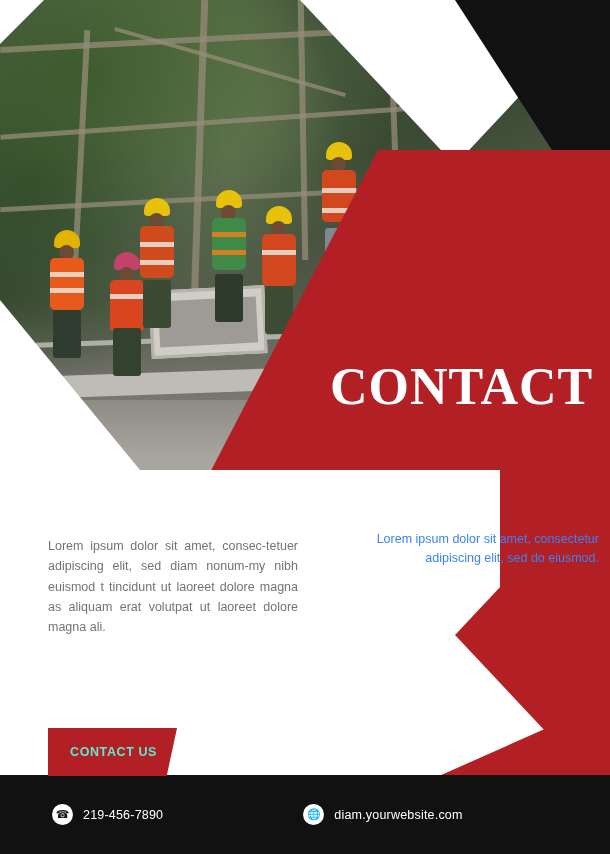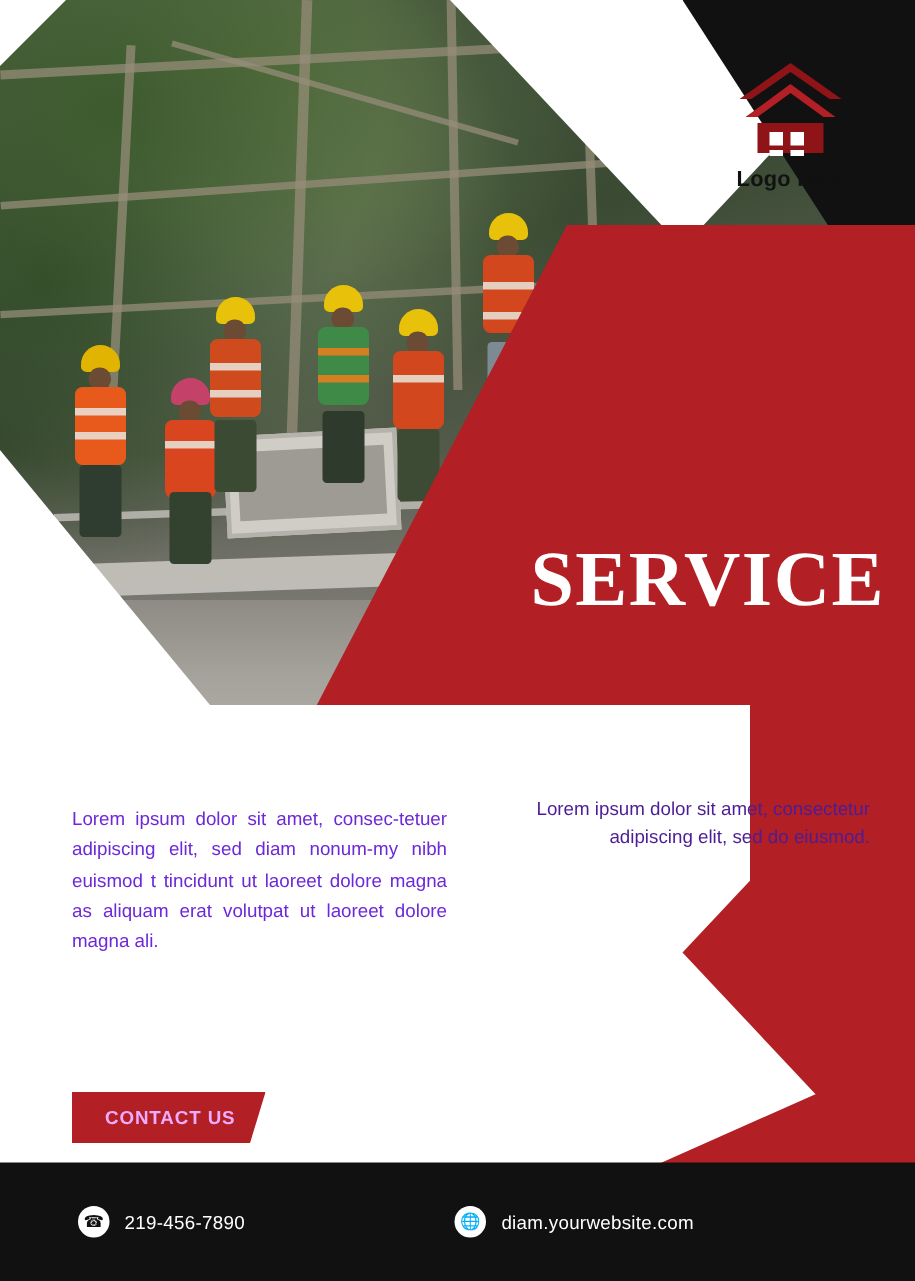--- a/index.html
+++ b/index.html
@@ -238,38 +238,38 @@
   }
   .headline .l2 {
     font-size: 52px;
     font-weight: bold;
     letter-spacing: 1px;
     line-height: 1.02;
     margin-top: 2px;
   }
   .headline-sub {
     position: absolute;
-    left: 325px;
+    left: 344px;
     top: 530px;
     width: 255px;
     text-align: right;
     z-index: 30;
-    color: #4c1d95;
+    color: #3b82f6;
     font-size: 12.5px;
     line-height: 1.55;
   }
 
   
   .body-1 {
     position: absolute;
     left: 48px;
     top: 536px;
     width: 250px;
     z-index: 30;
-    color: #6d28d9;
+    color: #737373;
     font-size: 12.5px;
     line-height: 1.62;
     text-align: justify;
   }
   .body-2 {
     position: absolute;
     left: 52px;
     top: 650px;
     width: 326px;
     z-index: 30;
@@ -277,24 +277,24 @@
     font-size: 12.5px;
     line-height: 1.62;
     text-align: justify;
   }
 
   
   .cta {
     position: absolute;
     left: 48px;
     top: 728px;
-    height: 34px;
+    height: 48px;
     z-index: 40;
     background: #b21f24;
-    color: #f0abfc;
+    color: #5eead4;
     font-size: 12.5px;
     font-weight: bold;
     letter-spacing: .6px;
     display: flex;
     align-items: center;
     padding: 0 20px 0 22px;
     clip-path: polygon(0 0, 100% 0, 92% 100%, 0 100%);
   }
 
   
@@ -412,35 +412,23 @@
   <div class="shape tri-topright-black"></div>
   <div class="shape black-right-lower"></div>
   <div class="shape red-big"></div>
   <div class="shape wedge-left-white"></div>
   <div class="shape white-bottom-2"></div>
   <div class="shape red-diag-cut"></div>
   <div class="shape white-diag-over"></div>
   <div class="shape footer-notch"></div>
   <div class="shape footer-black"></div>
 
-  <div class="logo-block">
-    <svg class="logo-mark" viewBox="0 0 72 64">
-      <path d="M36 2 L70 26 L62 26 L36 8 L10 26 L2 26 Z" fill="#8e1418"></path>
-      <path d="M36 16 L66 38 L58 38 L36 22 L14 38 L6 38 Z" fill="#b21f24"></path>
-      <path d="M14 42 L58 42 L58 62 L14 62 Z" fill="#8e1418"></path>
-      <rect x="22" y="48" width="9" height="9" fill="#ffffff"></rect>
-      <rect x="36" y="48" width="9" height="9" fill="#ffffff"></rect>
-      <rect x="22" y="60" width="9" height="4" fill="#ffffff"></rect>
-      <rect x="36" y="60" width="9" height="4" fill="#ffffff"></rect>
-    </svg>
-    <div class="logo-text">Logo here</div>
-  </div>
 
   <div class="headline">
-    <div class="l2">SERVICE</div>
+    <div class="l2">CONTACT</div>
   </div>
   <div class="headline-sub">Lorem ipsum dolor sit amet, consectetur adipiscing elit, sed do eiusmod.</div>
 
   <div class="body-1">Lorem ipsum dolor sit amet, consec-tetuer adipiscing elit, sed diam nonum-my nibh euismod t tincidunt ut laoreet dolore magna as aliquam erat volutpat ut laoreet dolore magna ali.</div>
 
   <div class="cta">
     <span>CONTACT US</span>
   </div>
 
   <div class="footer-row">

